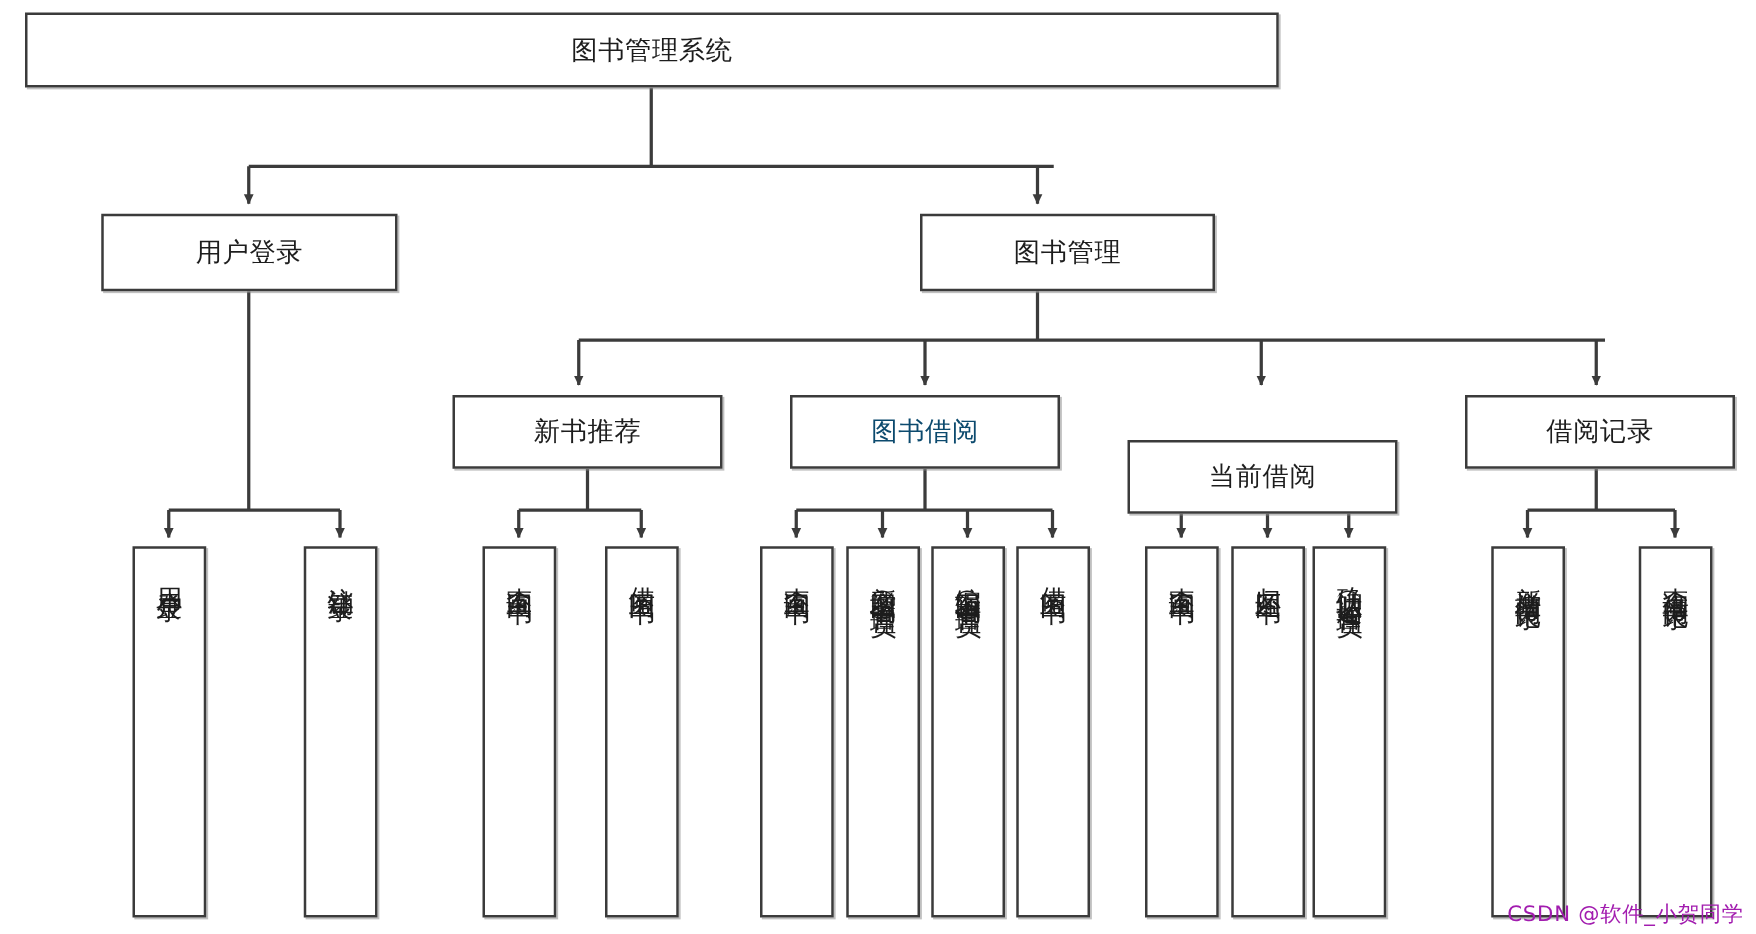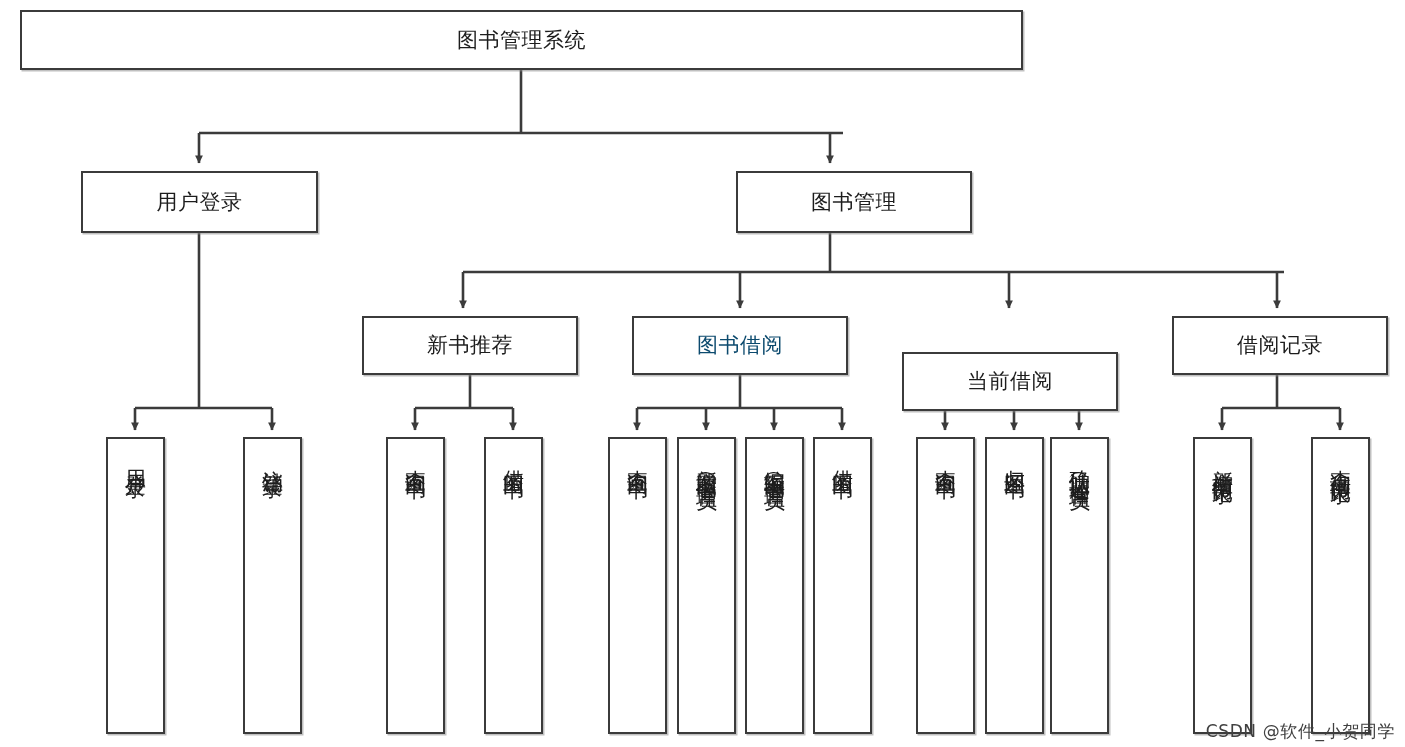--- a/index.html
+++ b/index.html
@@ -183,14 +183,14 @@
         <span class="label" style="color: rgb(29, 29, 29);">确认归还（管理员）</span>
       </div>
       <div class="node leaf" style="left: 1193px; top: 437px; width: 59px; height: 297px; border-color: rgb(59, 59, 59); background: rgb(255, 255, 255);">
         <span class="label" style="color: rgb(29, 29, 29);">新增借阅记录</span>
       </div>
       <div class="node leaf" style="left: 1311px; top: 437px; width: 59px; height: 297px; border-color: rgb(59, 59, 59); background: rgb(255, 255, 255);">
         <span class="label" style="color: rgb(29, 29, 29);">查询借阅记录</span>
       </div>
     </div>
 
-  <div id="watermark" style="color: #404040;">CSDN @软件_小贺同学</div>
+  <div id="watermark" style="color: #a21caf;">CSDN @软件_小贺同学</div>
 </div>
 
 </body></html>

